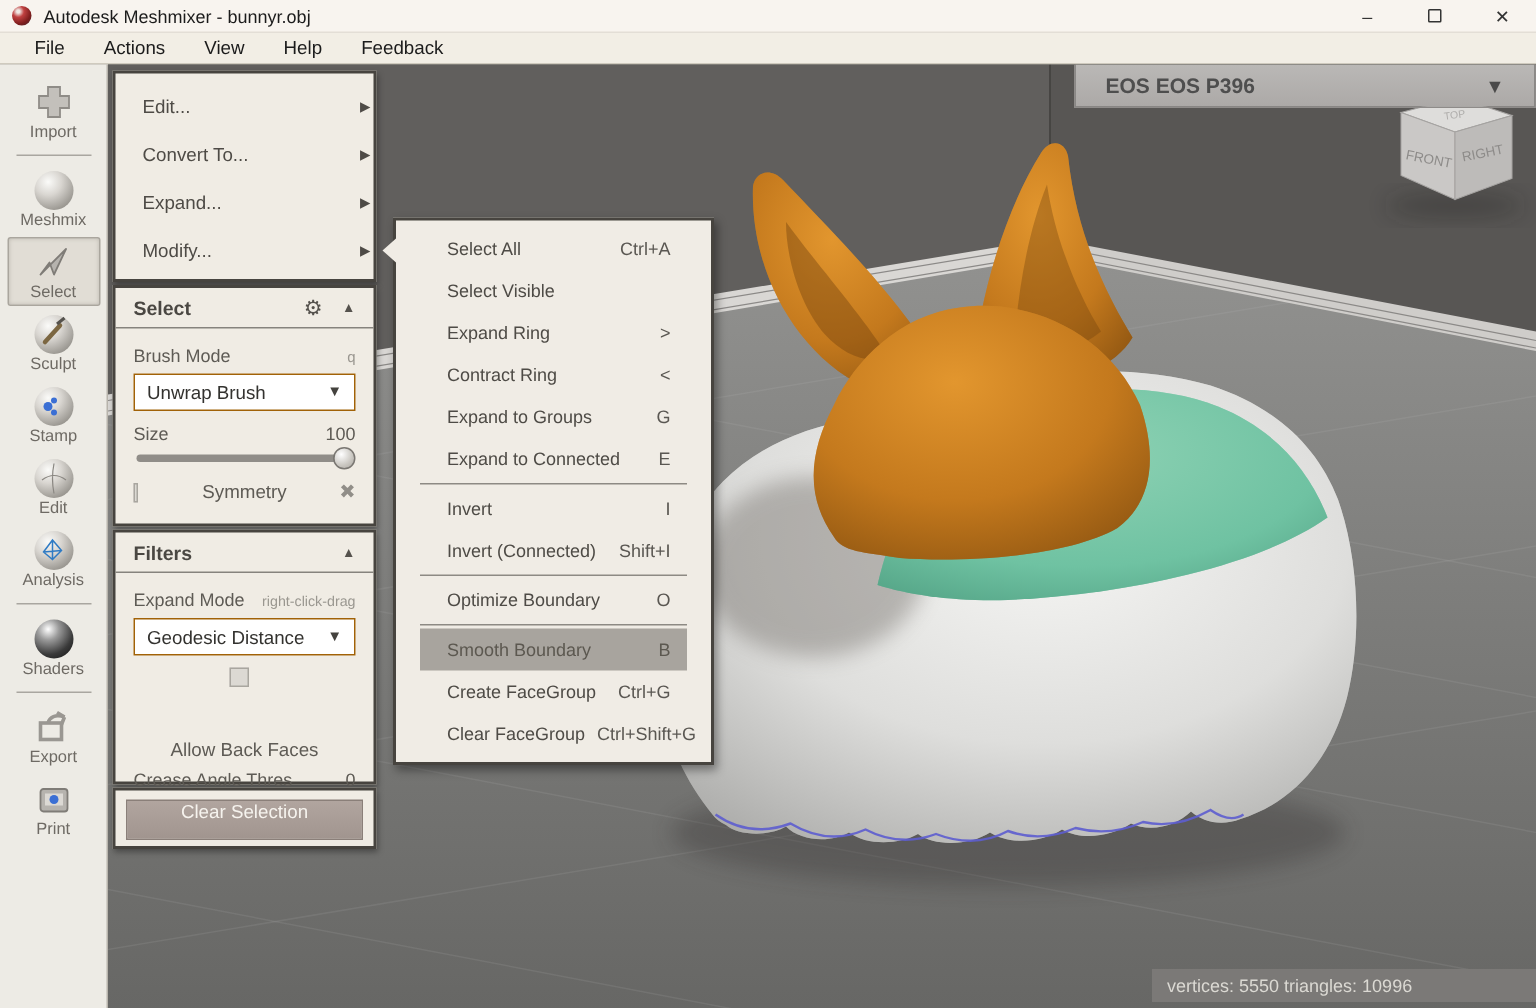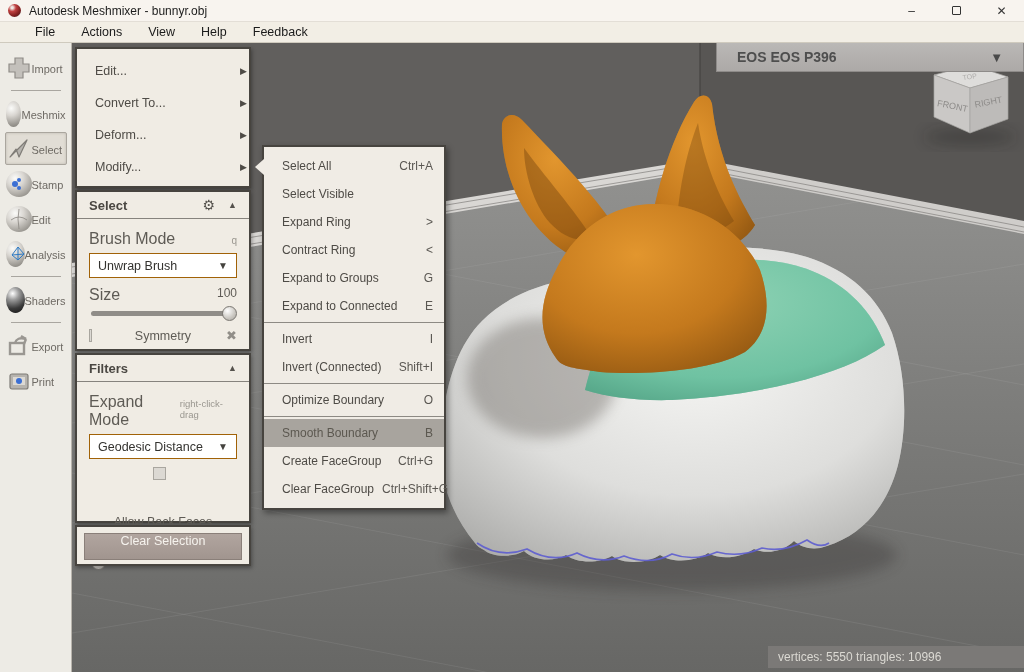--- a/index.html
+++ b/index.html
@@ -7,28 +7,28 @@
   body { font-family:"Liberation Sans","DejaVu Sans",sans-serif; background:#5c5a58; }
 
   
   .titlebar { height:22px; background:#f8f4ef; display:flex; align-items:center; padding-left:8px; border-bottom:1px solid #e3ded6; }
   .app-icon { width:13px; height:13px; border-radius:50%; background:radial-gradient(circle at 32% 28%, #f0e8e4 8%, #c04040 30%, #7d1d1d 65%, #3a2a33 100%); margin-right:8px; flex:0 0 auto; }
   .title-text { font-size:12px; color:#1c1c1c; }
   .win-controls { margin-left:auto; display:flex; height:100%; }
   .win-btn { width:45px; display:flex; align-items:center; justify-content:center; font-size:12px; color:#333; }
   .maxbox { width:9px; height:9px; border:1.2px solid #333; border-radius:1px; }
 
-  .menubar { height:21px; background:#f2eee5; display:flex; align-items:center; padding-left:22px; border-bottom:1px solid #cfcabe; }
+  .menubar { height:21px; background:#f2eee5; display:flex; align-items:center; padding-left:10px; border-bottom:1px solid #cfcabe; }
   .menubar .mitem { font-size:12.5px; color:#1b1b1b; padding:0 13px; }
 
   
   .main { position:relative; width:1024px; height:629px; }
 
   .sidebar { position:absolute; left:0; top:0; width:72px; height:629px; background:#edebe5; border-right:1px solid #b8b4ac; display:flex; flex-direction:column; align-items:center; padding-top:8px; z-index:3; }
-  .side-item { width:62px; display:flex; flex-direction:row; align-items:center; padding:3px 0 2px; border:1px solid transparent; border-radius:2px; margin-bottom:2px; }
+  .side-item { width:62px; display:flex; flex-direction:column; align-items:center; padding:3px 0 2px; border:1px solid transparent; border-radius:2px; margin-bottom:2px; }
   .side-item.active { background:#e1ddd5; border-color:#aaa69e; box-shadow:inset 0 0 3px #bdb9b1; }
   .side-label { font-size:11px; color:#6e6a64; margin-top:1px; }
   .side-sep { width:50px; border-top:1px solid #a9a6a0; margin:4px 0 6px; }
   .sphere { width:26px; height:26px; border-radius:50%; background:radial-gradient(circle at 35% 28%, #fbfbf9 0%, #d9d6d1 35%, #9d9a94 75%, #7b7872 100%); position:relative; }
   .sphere.dark { background:radial-gradient(circle at 35% 25%, #ffffff 0%, #9a9a9a 28%, #3a3a3a 65%, #101010 100%); }
   .ovl { position:absolute; left:0; top:0; }
 
   .viewport { position:absolute; left:72px; top:0; width:952px; height:629px; background:#5c5a58; overflow:hidden; z-index:1; }
   .scene { position:absolute; left:0; top:0; }
 
@@ -48,42 +48,42 @@
 
   .panel-select { left:75px; top:147px; width:176px; height:161px; }
   .panel-filters { left:75px; top:310px; width:176px; height:170px; }
   .p-header { height:27px; display:flex; align-items:center; padding:0 12px; border-bottom:1px solid #86837d; }
   .p-title { font-size:13px; font-weight:bold; color:#4a4742; }
   .p-hicons { margin-left:auto; display:flex; gap:13px; align-items:center; }
   .gear { font-size:14px; color:#55524d; }
   .collapse { font-size:9px; color:#55524d; }
   .p-body { padding:8px 12px; }
   .lblrow { display:flex; align-items:baseline; margin:3px 0 5px; }
-  .p-label { font-size:16px; color:#5e5b55; }
+  .p-label { font-size:12px; color:#5e5b55; }
   .p-hint { margin-left:auto; font-size:9.5px; color:#9a9790; }
   .p-hint.q { font-size:10px; }
   .dropdown { height:25px; background:#ffffff; border:1px solid #a16207; display:flex; align-items:center; padding:0 8px; margin-bottom:8px; }
   .dd-value { font-size:12.5px; color:#33322f; }
   .dd-arrow { margin-left:auto; font-size:10px; color:#44423e; }
   .valrow { display:flex; margin:2px 0 7px; }
   .p-value { margin-left:auto; font-size:12px; color:#5e5b55; }
   .slider { position:relative; height:5px; background:#908d88; border-radius:3px; margin:7px 2px 12px; }
   .knob { position:absolute; top:-5px; width:15px; height:15px; border-radius:50%; background:radial-gradient(circle at 35% 30%, #ffffff, #c9c6c0 60%, #a8a5a0); border:1px solid #7a7772; }
   .knob.right { right:-2px; } .knob.left { left:0px; }
   .chkrow { display:flex; align-items:center; margin-top:2px;gap:35px; }
   .checkbox { width:13px; height:13px; background:#dcd9d3; border:1px solid #a9a69f; margin-right:8px; }
   .chk-label { font-size:12.5px; color:#5e5b55; }
   .xtool { margin-left:auto; font-size:13px; color:#918e88; }
 
   .panel-clear { left:75px; top:482px; width:176px; height:41px; padding:6px 7px; }
   .clear-btn { width:100%; height:27px; background:linear-gradient(#b1a59f,#a1958f); border:1px solid #8a7f79; display:flex; justify-content:center; }
   .clear-btn span { font-size:12.5px; color:#f6f3ee; }
 
   
-  .ctxmenu { position:absolute; left:262px; top:102px; width:184px; background:#f0ece5; border:2px solid #47443f; box-shadow:2px 3px 6px rgba(0,0,0,.4); padding:5px 0; z-index:5; }
+  .ctxmenu { position:absolute; left:262px; top:102px; width:214px; background:#f0ece5; border:2px solid #47443f; box-shadow:2px 3px 6px rgba(0,0,0,.4); padding:5px 16px; z-index:5; }
   .ctx-notch { position:absolute; left:-9px; top:12px; width:0; height:0; border-top:8px solid transparent; border-bottom:8px solid transparent; border-right:9px solid #f0ece5; }
   .cm-row { height:28px; display:flex; align-items:center; padding:0 11px 0 18px; }
   .cm-label { font-size:12px; color:#4e4b46; white-space:nowrap; }
   .cm-short { margin-left:auto; font-size:12px; color:#5a5752; padding-left:8px; }
   .cm-row.hl { background:#a8a49e; }
   .cm-row.hl .cm-label, .cm-row.hl .cm-short { color:#5c5850; }
   .cm-sep { border-top:1px solid #8d8a84; margin:2px 0; }
 </style>
 </head>
 <body>
@@ -228,20 +228,29 @@
     </div>
     <div class="side-item active">
       <svg width="26" height="26">
           <path d="M4,21 L21,4 L13,21 L10,13 Z" fill="#b6b3ae" stroke="#7f7c77" stroke-width="1.2" stroke-linejoin="round"></path>
         </svg>
       <span class="side-label">Select</span>
     </div>
     <div class="side-item">
       <div class="sphere">
         <svg class="ovl" width="26" height="26">
+            <path d="M7,18 L17,7" stroke="#7c6742" stroke-width="3" stroke-linecap="round"></path>
+            <path d="M15,6 L20,2" stroke="#55524d" stroke-width="2"></path>
+          </svg>
+      </div>
+      <span class="side-label">Sculpt</span>
+    </div>
+    <div class="side-item">
+      <div class="sphere">
+        <svg class="ovl" width="26" height="26">
             <circle cx="9" cy="13" r="3" fill="#3b6fd4"></circle>
             <circle cx="13" cy="9" r="2" fill="#3b6fd4"></circle>
             <circle cx="13" cy="17" r="2" fill="#3b6fd4"></circle>
           </svg>
       </div>
       <span class="side-label">Stamp</span>
     </div>
     <div class="side-item">
       <div class="sphere">
         <svg class="ovl" width="26" height="26">
@@ -285,21 +294,21 @@
   <div class="panel panel-tools">
     <div class="tm-row">
       <span class="tm-label">Edit...</span>
       <span class="tm-arrow">▶</span>
     </div>
     <div class="tm-row">
       <span class="tm-label">Convert To...</span>
       <span class="tm-arrow">▶</span>
     </div>
     <div class="tm-row">
-      <span class="tm-label">Deform...</span>
+      <span class="tm-label">Expand...</span>
       <span class="tm-arrow">▶</span>
     </div>
     <div class="tm-row">
       <span class="tm-label">Modify...</span>
       <span class="tm-arrow">▶</span>
     </div>
   </div>
 
   <div class="panel panel-select">
     <div class="p-header">

